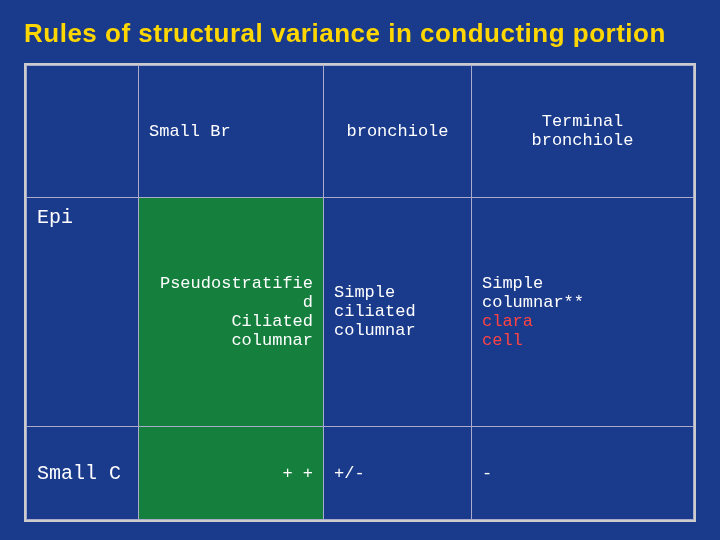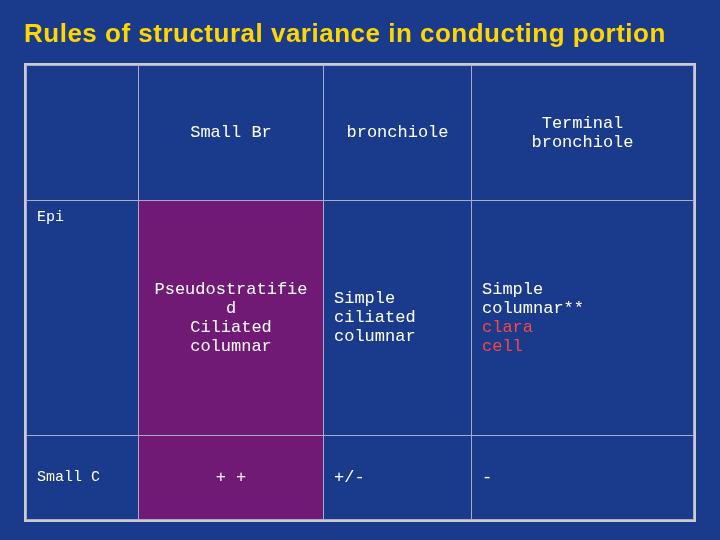--- a/index.html
+++ b/index.html
@@ -46,27 +46,27 @@
 
     td, th {
       border: 1.5px solid #aaaacc;
       padding: 6px 10px;
       vertical-align: middle;
     }
 
     .col-label {
       background: #1a3a8c;
       width: 110px;
-      font-size: 15px;
+      font-size: 20px;
     }
 
     .col-smallbr {
-      background: #701a75;
+      background: #15803d;
       width: 185px;
-      text-align: center;
+      text-align: right;
     }
 
     .col-bronchiole {
       background: #1a3a8c;
       width: 145px;
       text-align: left;
     }
 
     .col-terminal {
       background: #1a3a8c;
@@ -100,21 +100,21 @@
       <colgroup>
         <col style="width:112px">
         <col style="width:185px">
         <col style="width:148px">
         <col>
       </colgroup>
       <tbody>
 
         <tr class="header-row">
           <td class="col-label"></td>
-          <td class="col-smallbr" style="text-align:center;">
+          <td class="col-smallbr" style="text-align:left;">
             <span>Small Br</span>
           </td>
           <td class="col-bronchiole" style="text-align:center;">
             <span>bronchiole</span>
           </td>
           <td class="col-terminal" style="">
             <span>Terminal</span><br>
             <span>bronchiole</span>
           </td>
         </tr>

